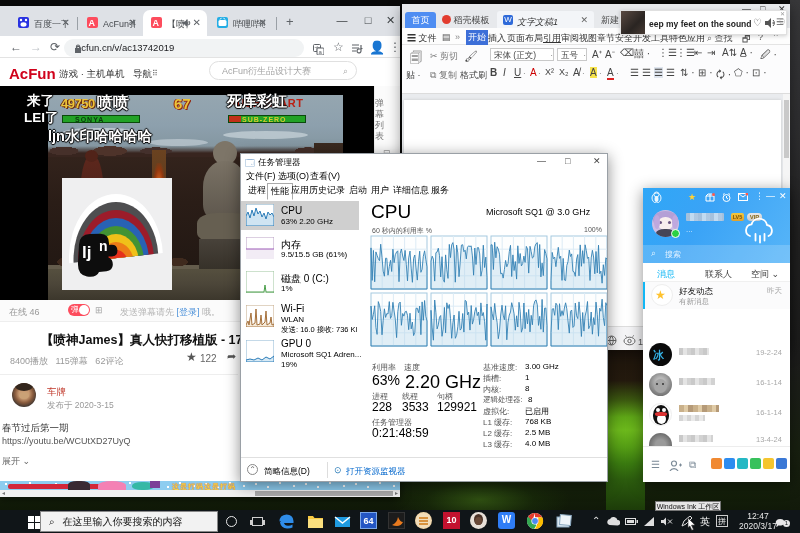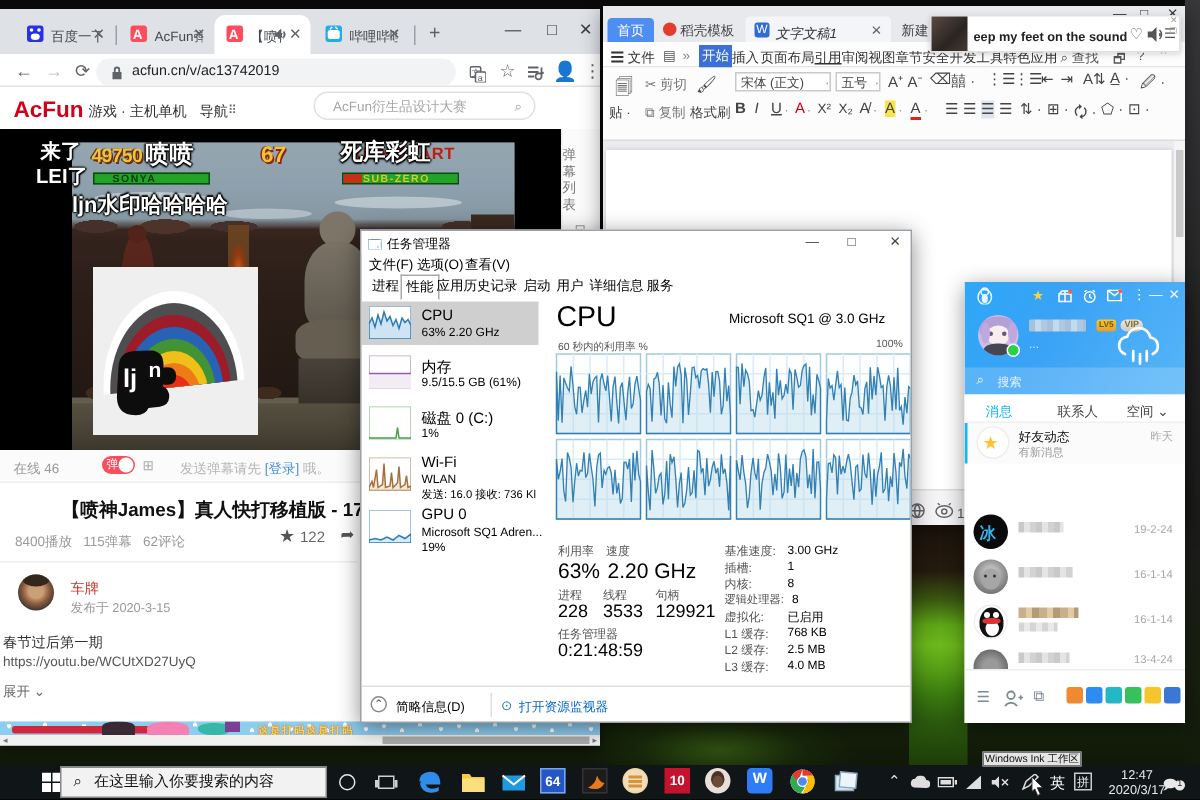--- a/index.html
+++ b/index.html
@@ -100,21 +100,21 @@
     <div class="wbtn" style="left:356px;width:24px;">□</div>
     <div class="wbtn" style="left:381px;width:19px;">✕</div>
   </div>
   <div class="toolbar abs">
     <span class="navic" style="left:10px;">←</span>
     <span class="navic" style="left:30px;color:#bdc1c6;">→</span>
     <span class="navic" style="left:50px;">⟳</span>
     <div class="urlpill"><svg style="position:absolute;left:10px;top:5px;" width="8" height="9">
           <rect x="1" y="4" width="6" height="5" fill="#5f6368"></rect>
           <path d="M2.5 4 V2.5 a1.5 1.5 0 0 1 3 0 V4" fill="none" stroke="#5f6368" stroke-width="1.2"></path>
-        </svg><span style="margin-left:24px;">acfun.cn/v/ac13742019</span></div>
+        </svg><span style="margin-left:12px;">acfun.cn/v/ac13742019</span></div>
     <svg class="navic" style="left:313px;top:8px;" width="11" height="11">
         <rect x="0.5" y="0.5" width="7" height="7" rx="1" fill="#fff" stroke="#5f6368"></rect>
         <text x="1.5" y="6.5" font-size="6" fill="#5f6368">文</text>
         <rect x="4" y="4" width="7" height="7" rx="1" fill="#fff" stroke="#5f6368"></rect>
         <text x="5.5" y="10" font-size="6" fill="#5f6368">a</text>
       </svg>
     <span class="navic" style="left:333px;">☆</span>
     <svg class="navic" style="left:352px;top:8px;" width="12" height="10">
         <path d="M0 1 h7 M0 4 h7 M0 7 h4" stroke="#5f6368" stroke-width="1.2"></path>
         <path d="M9 1 v6 a2 2 0 1 1-1.5-2 l3-0.5" fill="none" stroke="#5f6368" stroke-width="1.2"></path>
@@ -516,21 +516,21 @@
         <line x1="233.8" y1="98" x2="233.8" y2="151" stroke="#dcebf5" stroke-width="1"></line>
         <line x1="189" y1="111.2" x2="245" y2="111.2" stroke="#dcebf5" stroke-width="1"></line>
         <line x1="189" y1="124.5" x2="245" y2="124.5" stroke="#dcebf5" stroke-width="1"></line>
         <line x1="189" y1="137.8" x2="245" y2="137.8" stroke="#dcebf5" stroke-width="1"></line>
         <path d="M189.0 151.0 L189.0 137.7 L190.2 114.1 L191.4 113.5 L192.7 120.3 L193.9 108.2 L195.1 110.1 L196.3 134.6 L197.5 108.7 L198.7 121.3 L200.0 115.7 L201.2 120.4 L202.4 113.0 L203.6 107.8 L204.8 113.8 L206.0 125.9 L207.3 138.1 L208.5 116.3 L209.7 115.0 L210.9 132.4 L212.1 131.1 L213.3 108.1 L214.6 120.8 L215.8 123.6 L217.0 106.9 L218.2 119.9 L219.4 141.5 L220.7 117.5 L221.9 136.1 L223.1 121.0 L224.3 116.0 L225.5 106.5 L226.7 133.7 L228.0 130.6 L229.2 117.0 L230.4 139.2 L231.6 122.6 L232.8 129.7 L234.0 107.1 L235.3 119.7 L236.5 141.2 L237.7 113.2 L238.9 116.2 L240.1 104.2 L241.3 122.4 L242.6 130.7 L243.8 107.7 L245.0 110.9 L245.0 151.0 Z" fill="rgba(180,215,236,0.4)" stroke="#3381b4" stroke-width="0.9"></path>
       </svg>
 
     <span class="abs" style="left:10px;top:167px;color:#555;font-size:8px;">利用率</span>
     <span class="abs" style="left:42px;top:167px;color:#555;font-size:8px;">速度</span>
     <span class="abs" style="left:10px;top:177px;font-size:14px;">63%</span>
-    <span class="abs" style="left:43px;top:177px;font-size:14px;text-align:right;">2.20 GHz</span>
+    <span class="abs" style="left:43px;top:177px;font-size:18px;text-align:right;">2.20 GHz</span>
     <span class="abs" style="left:10px;top:196px;color:#555;font-size:8px;">进程</span>
     <span class="abs" style="left:40px;top:196px;color:#555;font-size:8px;">线程</span>
     <span class="abs" style="left:75px;top:196px;color:#555;font-size:8px;">句柄</span>
     <span class="abs" style="left:10px;top:205px;font-size:12px;">228</span>
     <span class="abs" style="left:40px;top:205px;font-size:12px;">3533</span>
     <span class="abs" style="left:75px;top:205px;font-size:12px;">129921</span>
     <span class="abs" style="left:10px;top:222px;color:#555;font-size:8px;">任务管理器</span>
     <span class="abs" style="left:10px;top:231px;font-size:12px;">0:21:48:59</span>
     <span class="abs" style="left:121px;top:167px;color:#555;font-size:8px;">基准速度:</span>
       <span class="abs" style="left:163px;top:167px;font-size:8px;">3.00 GHz</span>

